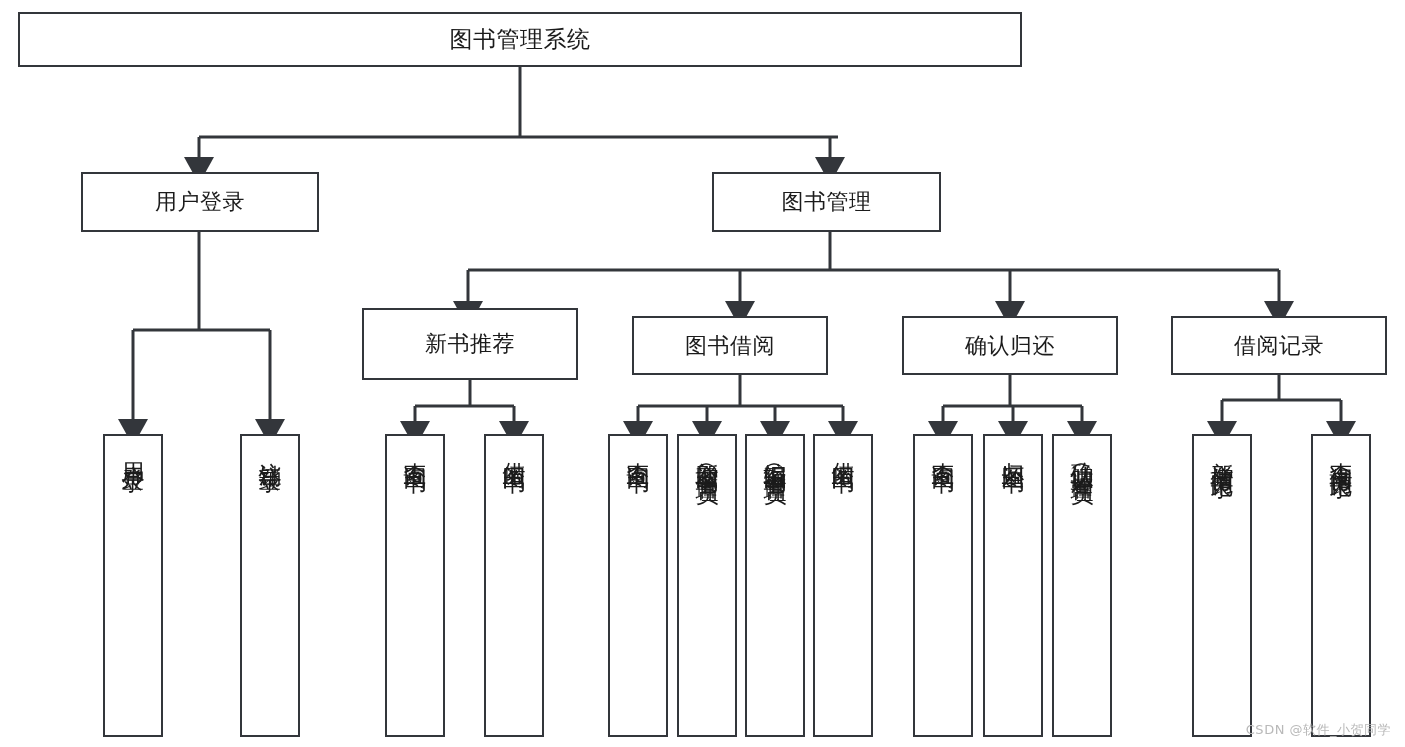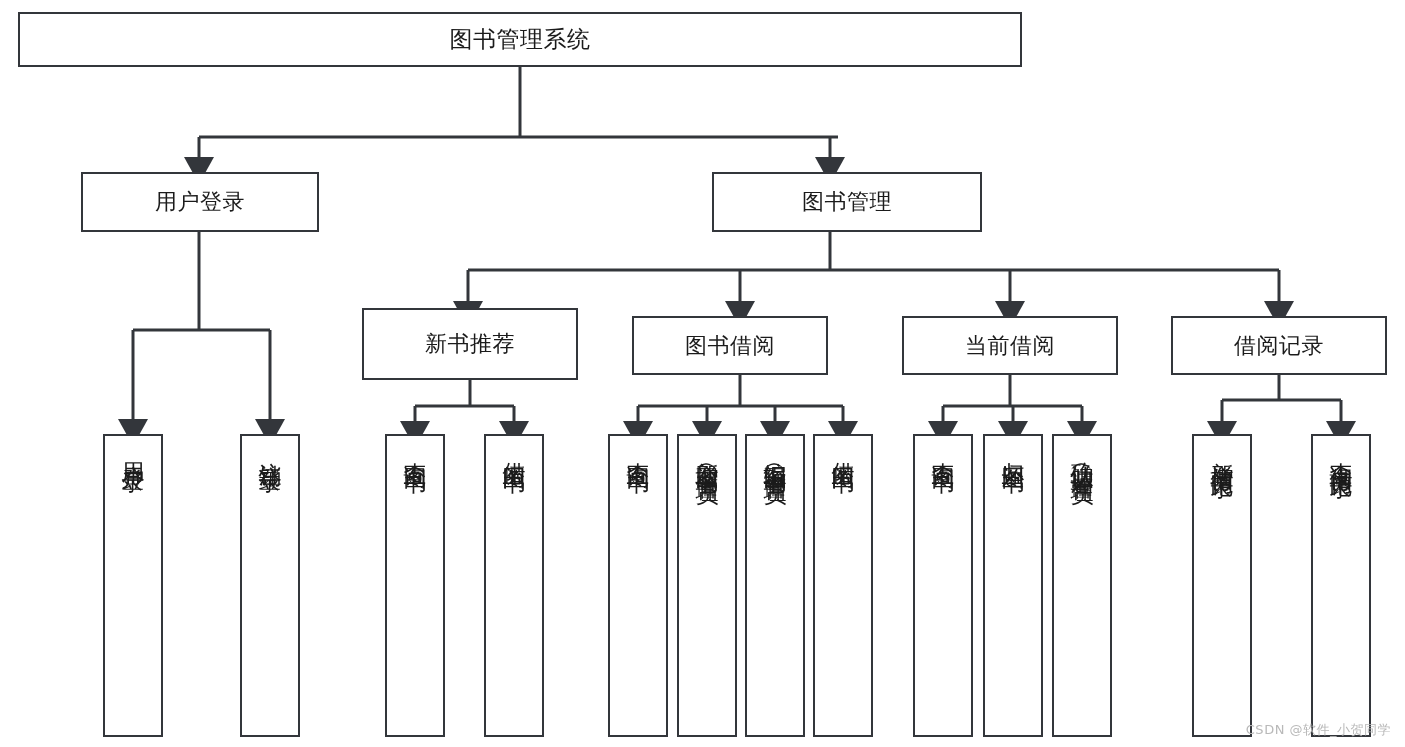--- a/index.html
+++ b/index.html
@@ -128,32 +128,32 @@
     </g>
   </svg>
 
   <div class="node root horiz" style="left:18px; top:12px; width:1004px; height:55px;">
     <span class="label">图书管理系统</span>
   </div>
 
   <div class="node horiz" style="left:81px; top:172px; width:238px; height:60px;">
     <span class="label">用户登录</span>
   </div>
-  <div class="node horiz" style="left:712px; top:172px; width:270px; height:60px;">
+  <div class="node horiz" style="left:712px; top:172px; width:229px; height:60px;">
     <span class="label">图书管理</span>
   </div>
 
   <div class="node horiz" style="left:362px; top:308px; width:216px; height:72px;">
     <span class="label">新书推荐</span>
   </div>
   <div class="node horiz" style="left:632px; top:316px; width:196px; height:59px;">
     <span class="label">图书借阅</span>
   </div>
   <div class="node horiz" style="left:902px; top:316px; width:216px; height:59px;">
-    <span class="label">当前借阅</span>
+    <span class="label">确认归还</span>
   </div>
   <div class="node horiz" style="left:1171px; top:316px; width:216px; height:59px;">
     <span class="label">借阅记录</span>
   </div>
 
   <div class="node vert" style="left:103px; top:434px; width:60px; height:303px;">
     <span class="label">用户登录</span>
   </div>
   <div class="node vert" style="left:240px; top:434px; width:60px; height:303px;">
     <span class="label">注销登录</span>

